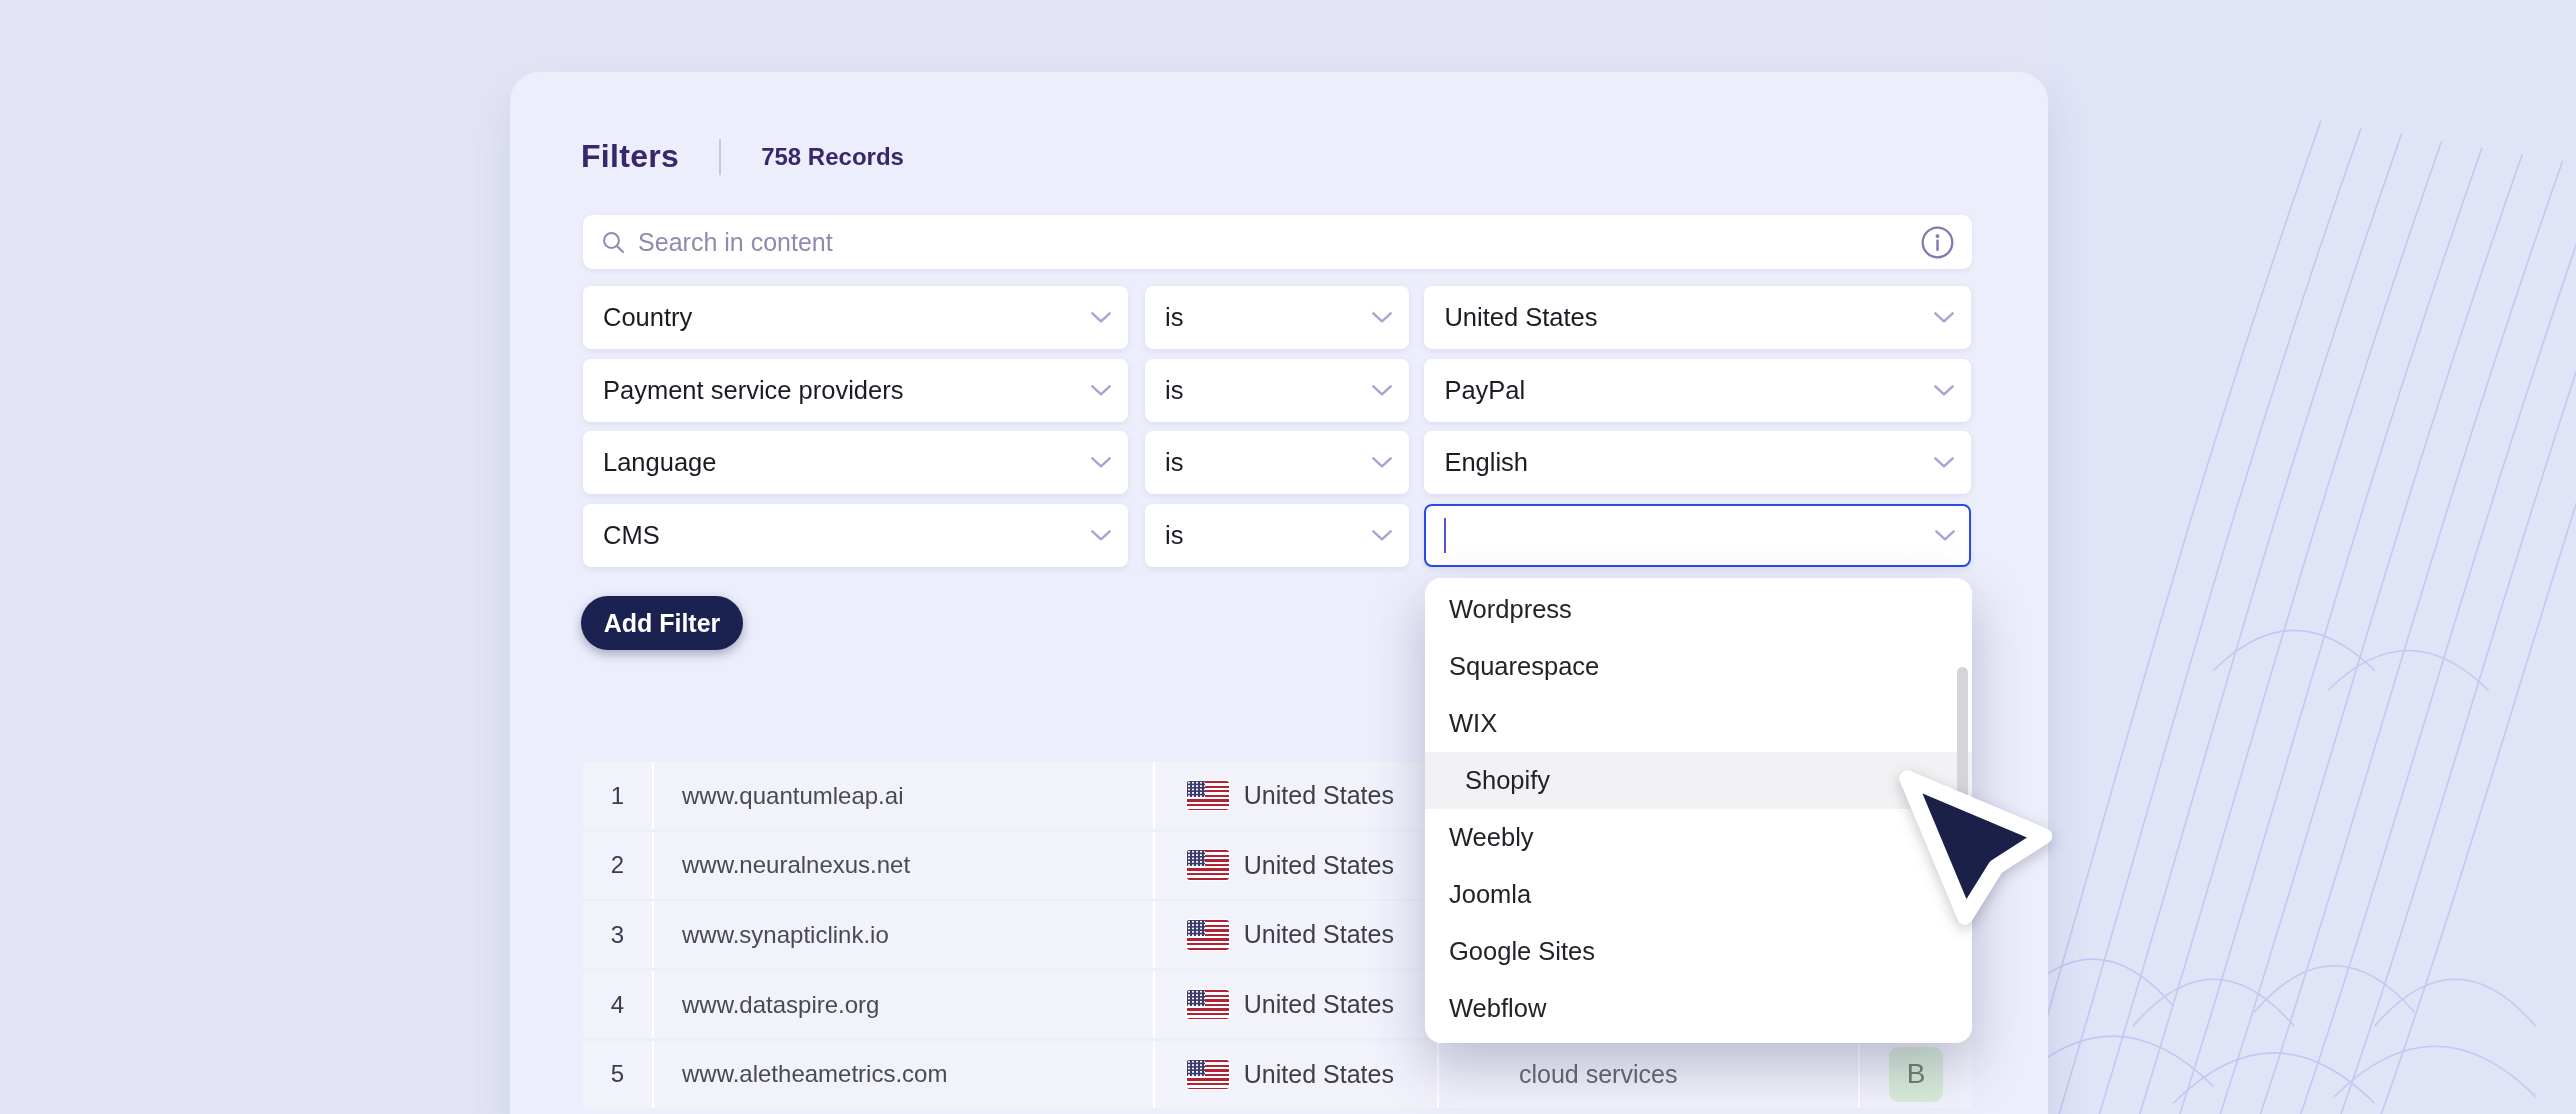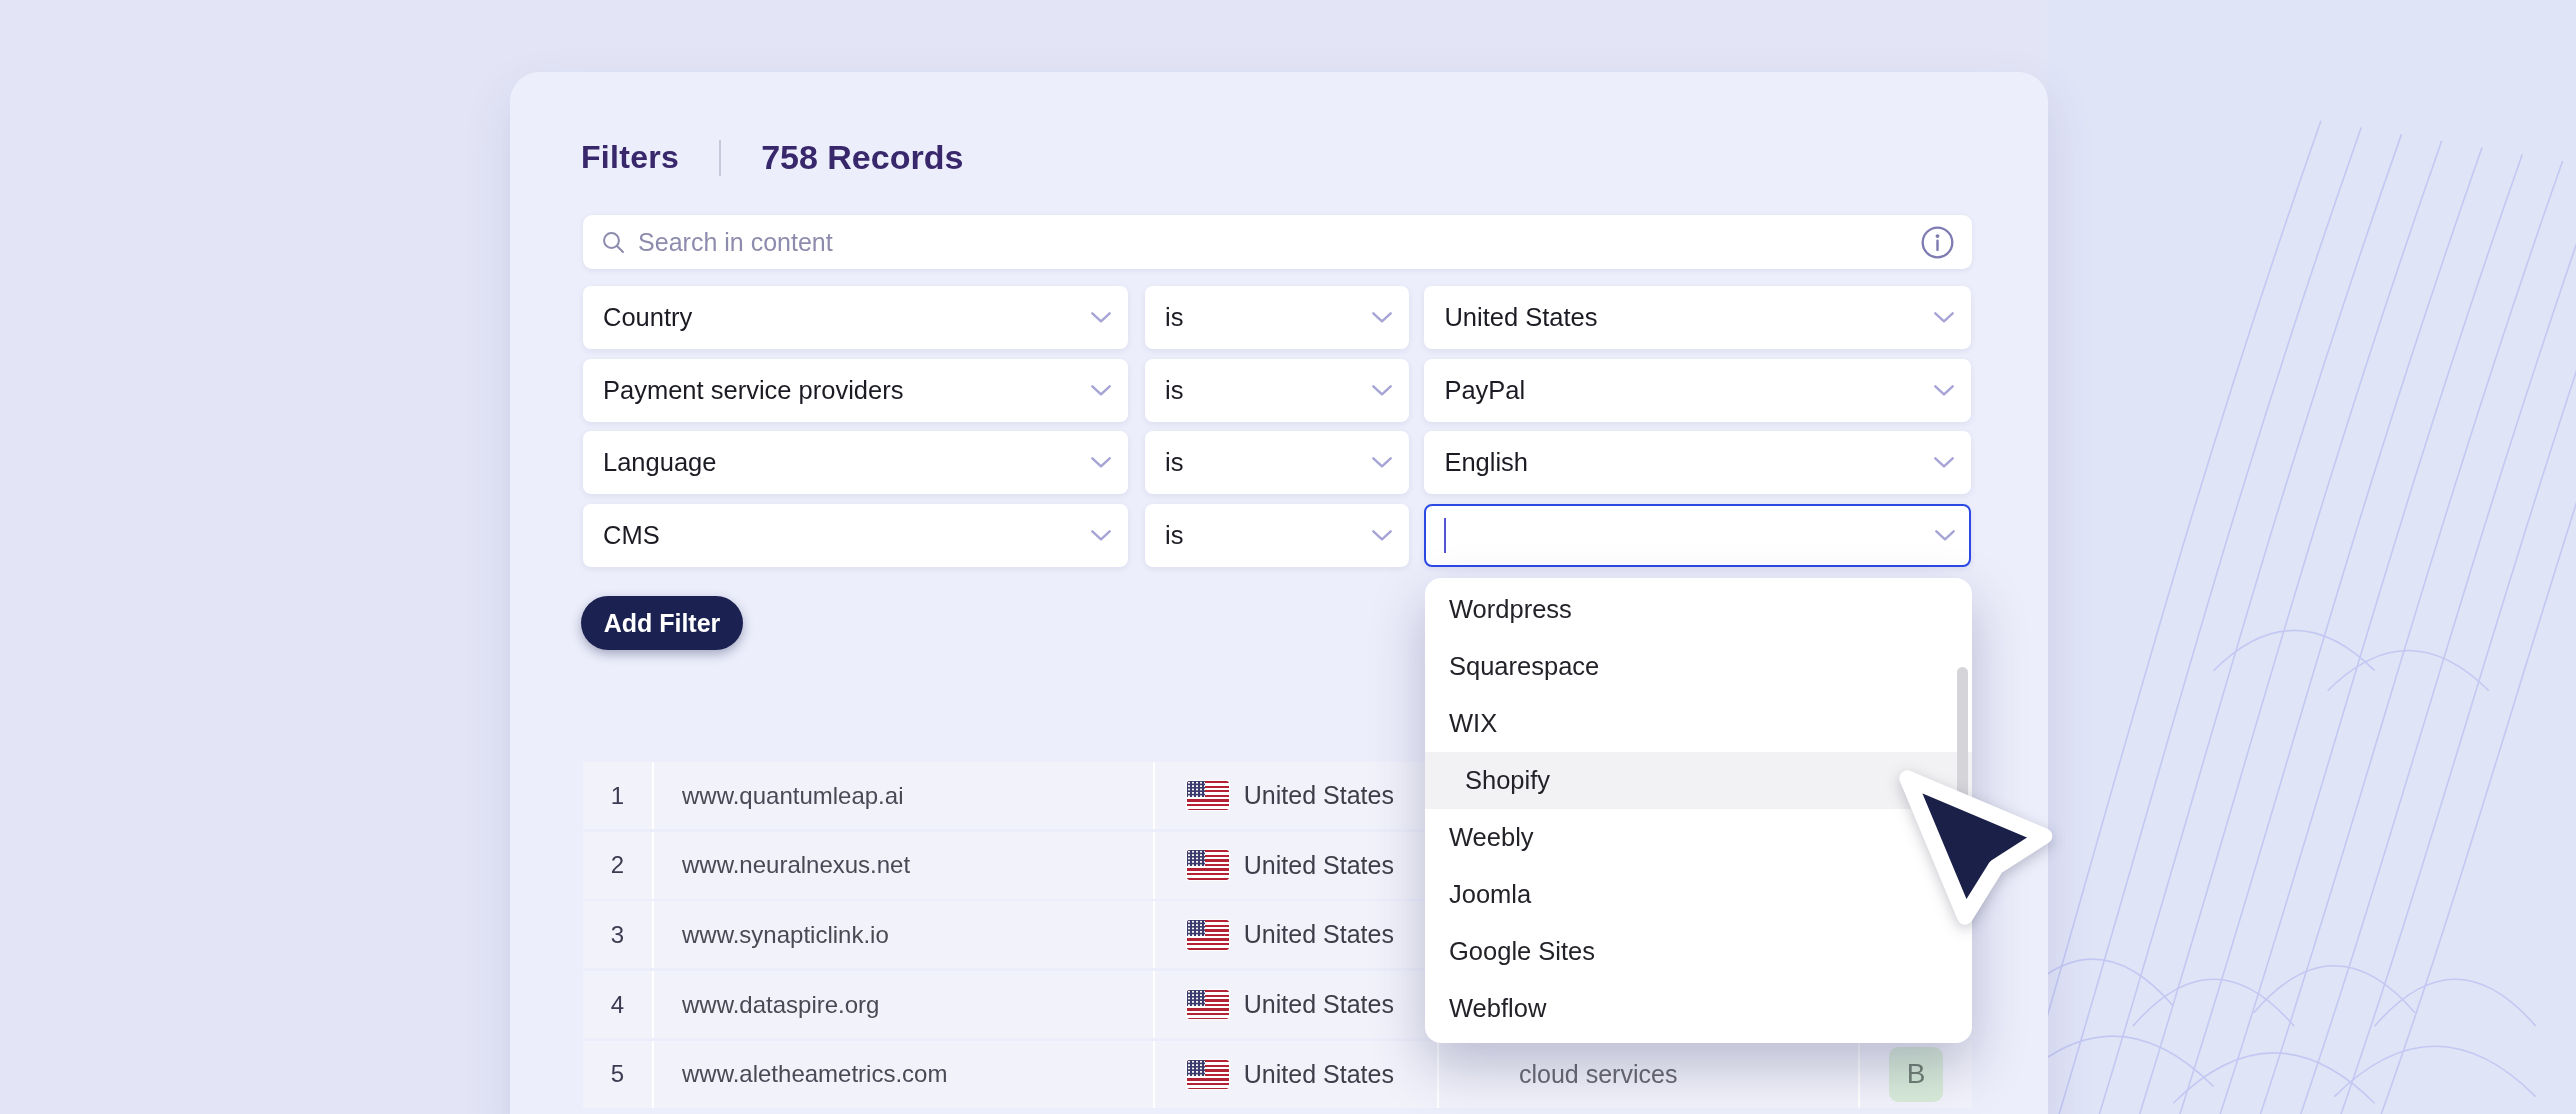--- a/index.html
+++ b/index.html
@@ -13,21 +13,21 @@
 
   
   .card { position:absolute; left:510px; top:72px; width:1538px; height:1073px;
           background:#eceefb; border-radius:29.5px;
           box-shadow:0 20px 47px rgba(70,70,140,0.14); }
 
   
   .hdr { position:absolute; left:581px; top:138px; display:flex; align-items:center;gap:20px; }
   .title { font-size:32px; font-weight:bold; color:#38276b; letter-spacing:0.3px; }
   .hdr-div { width:2px; height:36px; background:#c9c9dd; margin:0 20px; }
-  .records { font-size:34px; font-weight:bold; color:#38276b; }
+  .records { font-size:24px; font-weight:bold; color:#38276b; }
 
   
   .search { position:absolute; left:583px; top:215px; width:1389px; height:54px;
             background:#ffffff; border-radius:9.4px; display:flex; align-items:center;
             padding:0 17.4px; box-shadow:0 1.3px 5.4px rgba(70,70,130,0.08); }
   .search .ph { font-size:25px; color:#8e8cae; margin-left:10.7px; flex:1; }
 
   
   .frow { position:absolute; left:583px; display:flex; }
   .sel { height:63px; background:#ffffff; border-radius:8px; display:flex; align-items:center;

